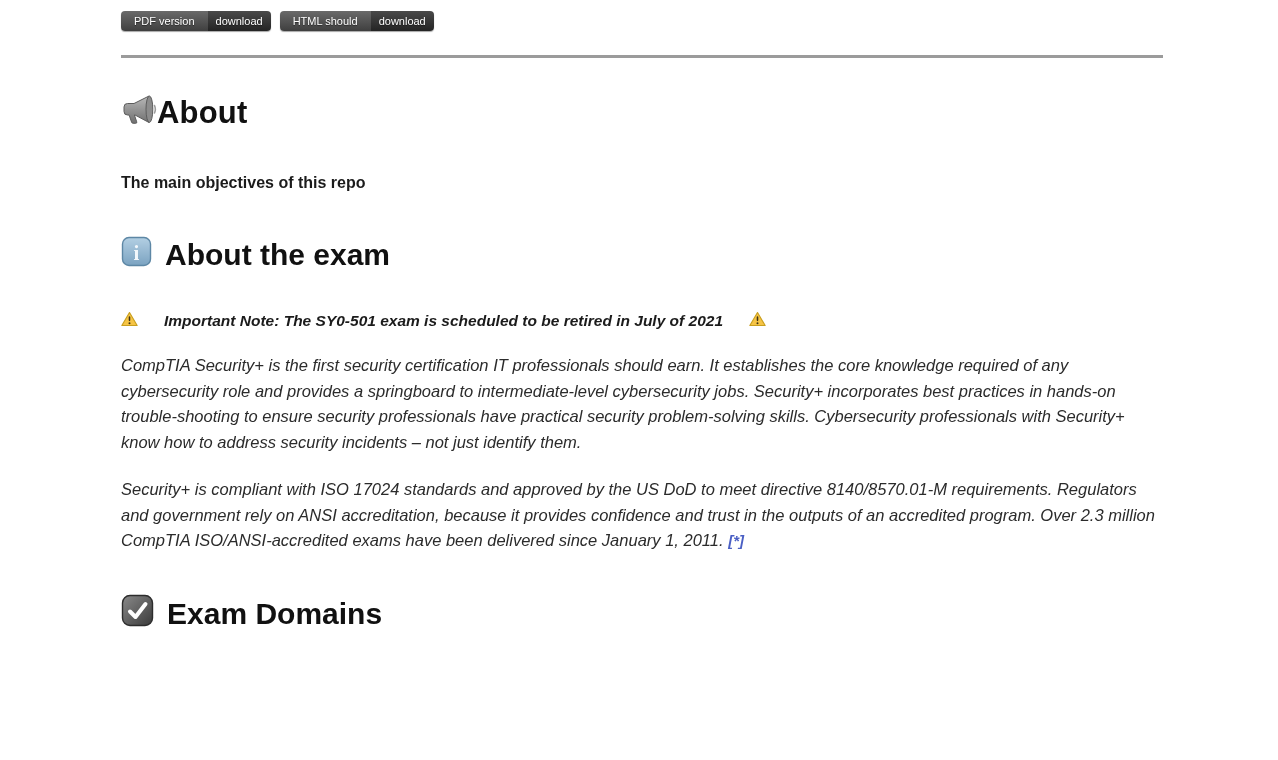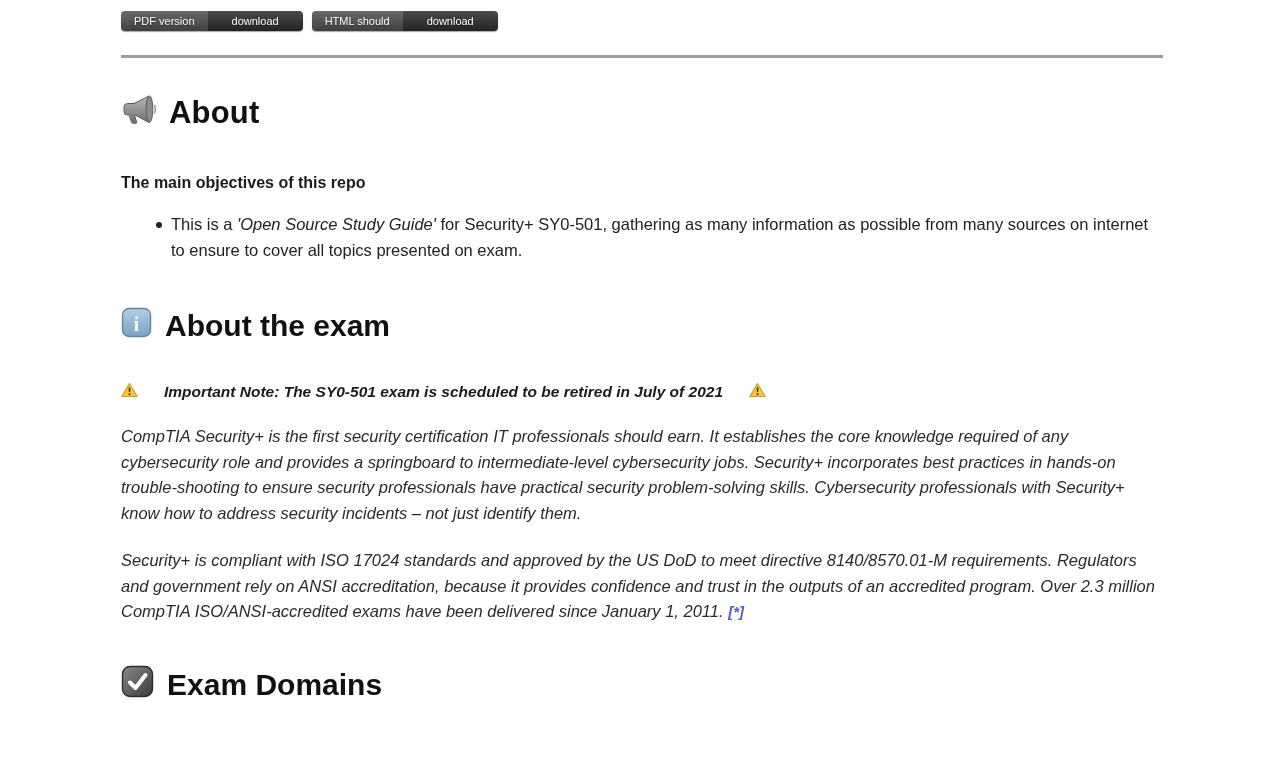--- a/index.html
+++ b/index.html
@@ -28,37 +28,36 @@
     color: #ffffff;
     box-shadow: 0 1px 1px rgba(0,0,0,.35);
   }
   .badge .seg-label {
     background: linear-gradient(#6a6a6a, #3f3f3f);
     padding: 0 13px;
     text-shadow: 0 1px 1px rgba(0,0,0,.5);
   }
   .badge .seg-value {
     background: linear-gradient(#4a4a4a, #242424);
-    padding: 0 24px;
+    padding: 0 8px;
     text-shadow: 0 1px 1px rgba(0,0,0,.5);
   }
   .divider {
     border: none;
     height: 3px;
     background: #9b9b9b;
     margin-top: 24px;
   }
   h1.doc-h1 {
     margin-top: 35px;
     font-size: 31px;
     font-weight: bold;
     letter-spacing: .2px;
     display: flex;
     align-items: center;
-    gap: 12px;
     color: #111111;
   }
   h2.doc-h2 {
     font-size: 30px;
     font-weight: bold;
     display: flex;
     align-items: center;
     gap: 13px;
     color: #111111;
   }
@@ -152,21 +151,20 @@
         <ellipse cx="28.4" cy="16.2" rx="3.4" ry="13.2" fill="#8c8c8c" stroke="#5c5c5c" stroke-width="1"></ellipse>
         <path d="M33.5 12.5 a9 9 0 0 1 0 7.5" fill="none" stroke="#9b9b9b" stroke-width="1.6" stroke-linecap="round"></path>
       </svg>
     </span>
     <span>About</span>
   </h1>
 
   <p class="intro-bold">The main objectives of this repo</p>
 
   <ul class="objectives">
-    <li><span>This is a </span><em>'Open Source Study Guide'</em><span> for Security+ SY0-501, gathering as many information as possible from many sources on internet to ensure to cover all topics presented on exam.</span></li>
   </ul>
 
   <h2 class="doc-h2 about-exam">
     <span class="h-icon">
       <svg width="31" height="31" viewBox="0 0 31 31">
         <defs>
           <linearGradient id="infoGrad" x1="0" y1="0" x2="0" y2="1">
             <stop offset="0" stop-color="#b3cfe3"></stop>
               <stop offset="1" stop-color="#7ba3c1"></stop>
           </linearGradient>

